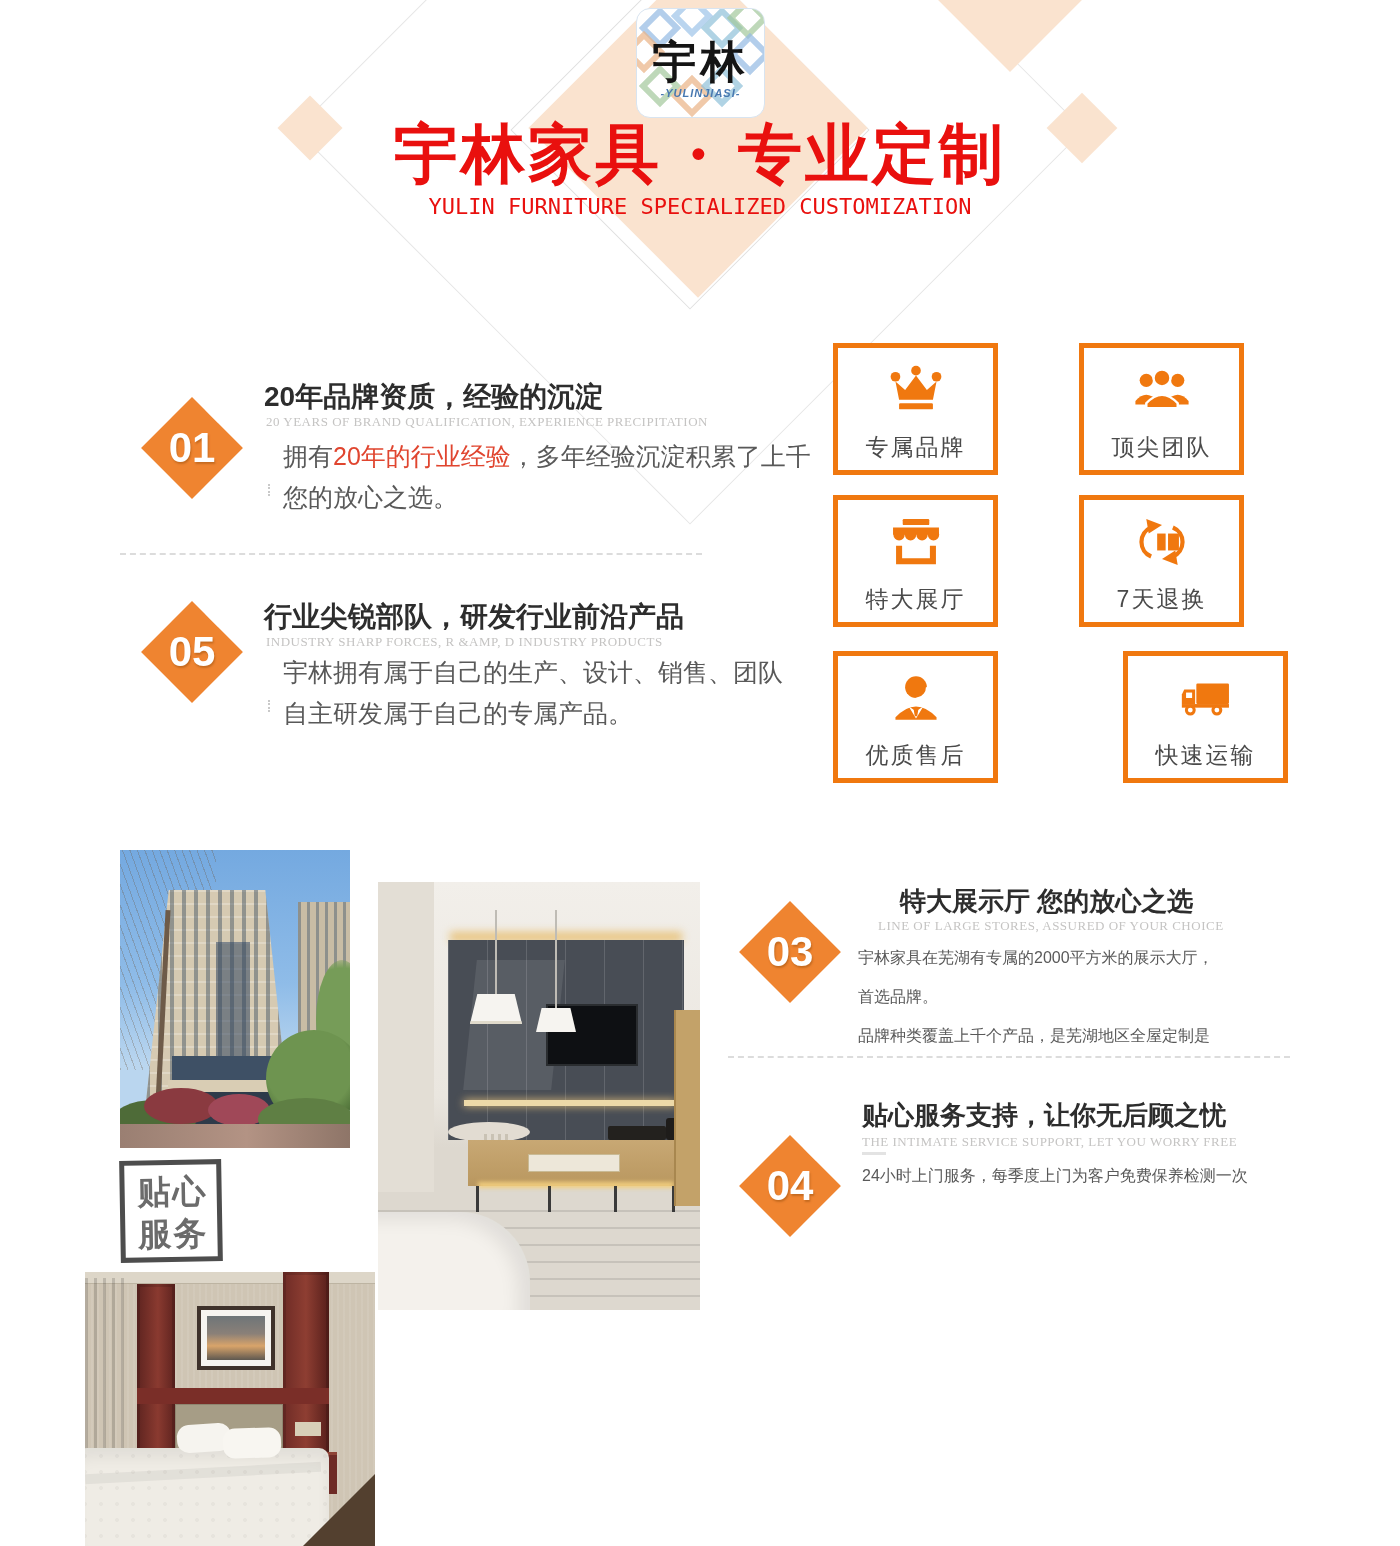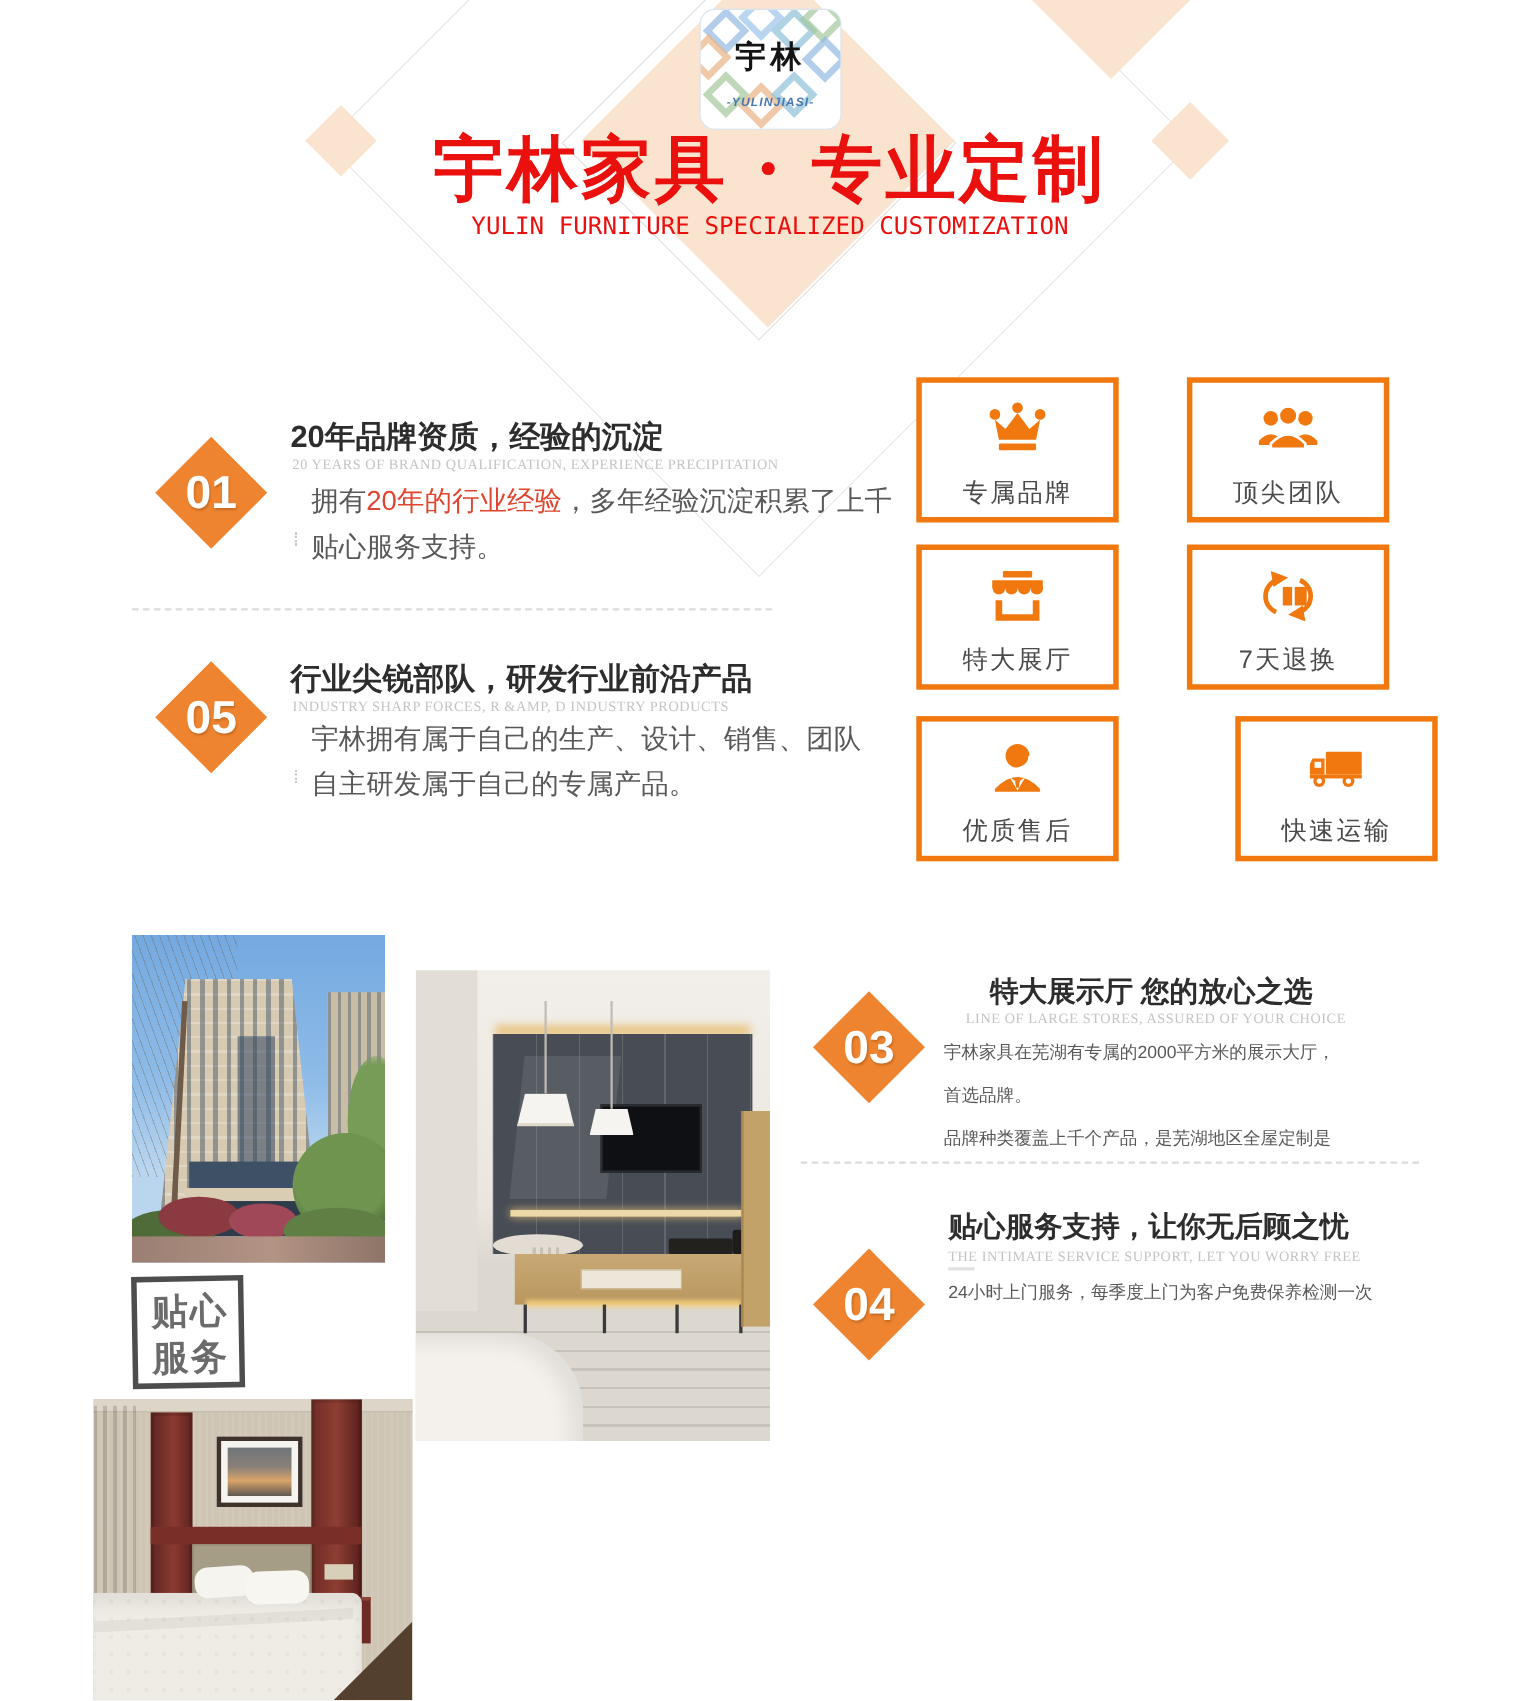--- a/index.html
+++ b/index.html
@@ -14,21 +14,21 @@
   .peach { background:#FAE3CF; }
   .peach-main   { left:578px; top:8px;   width:240px; height:240px; }
   .peach-tr     { left:945px; top:-85px; width:130px; height:130px; }
   .peach-sl     { left:287px; top:105px; width:46px;  height:46px; }
   .peach-sr     { left:1057px;top:103px; width:50px;  height:50px; }
 
   
   .logo { position:absolute; left:636px; top:8px; width:129px; height:110px; background:#fff;
           border:1px solid #D8E4F0; border-radius:14px; overflow:hidden; z-index:6; }
   .wv { position:absolute; border:6px solid; transform:rotate(45deg); opacity:.7; background:transparent; }
-  .logo-cn { position:absolute; left:0; right:0; top:24px; text-align:center; font-size:28px; font-weight:bold;
+  .logo-cn { position:absolute; left:0; right:0; top:24px; text-align:center; font-size:44px; font-weight:bold;
              color:#141414; letter-spacing:4px; font-family:"DejaVu Serif", serif; z-index:3; }
   .logo-en { position:absolute; left:0; right:0; top:78px; text-align:center; font-size:11px; font-weight:bold;
              font-style:italic; color:#4878B0; letter-spacing:1px; z-index:3; }
 
   
   .title { position:absolute; left:0; width:100%; top:112px; text-align:center; z-index:5;
            font-family:"DejaVu Serif", serif; font-weight:900; font-size:64px; line-height:84px;
            color:#E9100E; letter-spacing:3px; }
   .subtitle { position:absolute; left:0; width:100%; top:194px; text-align:center; z-index:5;
               font-family:"DejaVu Sans Mono", monospace; font-size:22px; color:#E9100E; letter-spacing:0; }
@@ -48,21 +48,21 @@
   .sec-sub { position:absolute; font-family:"Liberation Serif", serif; font-size:13px; color:#C5C4C3;
              letter-spacing:.5px; z-index:2; white-space:nowrap; }
   .sec-body { position:absolute; font-size:25px; color:#595959; line-height:41px; z-index:2; white-space:nowrap; }
   .sec-body.r { font-size:16px; line-height:39px; }
   .sec-body .red { color:#E0452F; }
   .dashline { position:absolute; border-top:2px dashed #DCDCDC; z-index:1; }
   .tick { position:absolute; width:0; height:12px; border-left:2px dotted #C9C9C9; z-index:1; }
   .mini-line { position:absolute; width:24px; border-top:3px solid #E3E3E3; z-index:1; }
 
   
-  .svc-box { position:absolute; width:184px; height:132px; background:#fff; border:5px solid #F0780F; z-index:3; }
+  .svc-box { position:absolute; width:165px; height:132px; background:#fff; border:5px solid #F0780F; z-index:3; }
   .svc-icon { position:absolute; left:0; right:0; top:10px; height:64px; display:flex; align-items:center; justify-content:center; }
   .svc-label { position:absolute; left:0; right:0; top:84px; text-align:center; font-size:23px; color:#4A4A4A; letter-spacing:2px; }
 
   
   .photo { position:absolute; overflow:hidden; z-index:2; }
   .ab { position:absolute; }
 
   
   .photo-building { left:120px; top:850px; width:230px; height:298px;
     background:linear-gradient(180deg,#74A9E0 0%,#8FBCE8 45%,#BAD6EF 72%); }
@@ -184,21 +184,21 @@
     <div class="nd-sq"></div>
     <div class="nd-dash nd-d1"></div>
     <div class="nd-dash nd-d2"></div>
     <span class="nd-num">01</span>
   </div>
   <div class="sec-title" style="left:264px;top:378px">20年品牌资质，经验的沉淀</div>
   <div class="sec-sub" style="left:266px;top:414px">20 YEARS OF BRAND QUALIFICATION, EXPERIENCE PRECIPITATION</div>
   <div class="tick" style="left:268px;top:484px"></div>
   <div class="sec-body" style="left:283px;top:436px">
     <div><span>拥有</span><span class="red">20年的行业经验</span><span>，多年经验沉淀积累了上千</span></div>
-    <div>贴心服务支持。</div>
+    <div>您的放心之选。</div>
   </div>
   <div class="dashline" style="left:120px;top:553px;width:582px"></div>
 
   <div class="num-diamond" style="left:140px;top:600px">
     <div class="nd-sq"></div>
     <div class="nd-dash nd-d1"></div>
     <div class="nd-dash nd-d2"></div>
     <span class="nd-num">05</span>
   </div>
   <div class="sec-title" style="left:264px;top:598px">行业尖锐部队，研发行业前沿产品</div>

